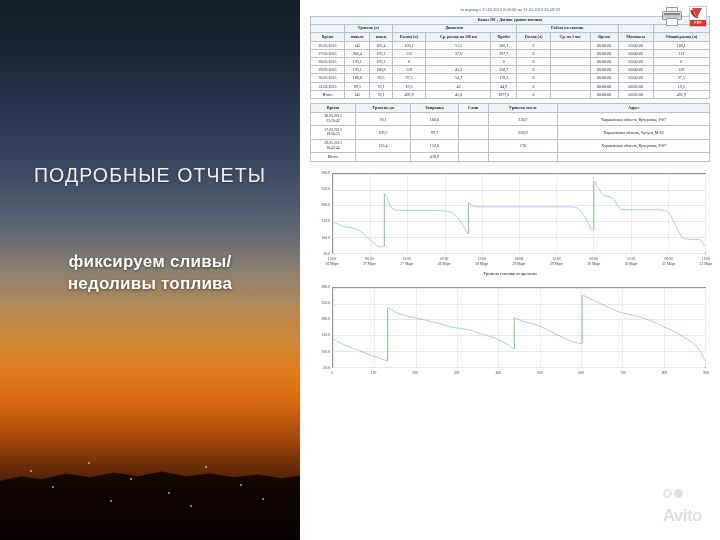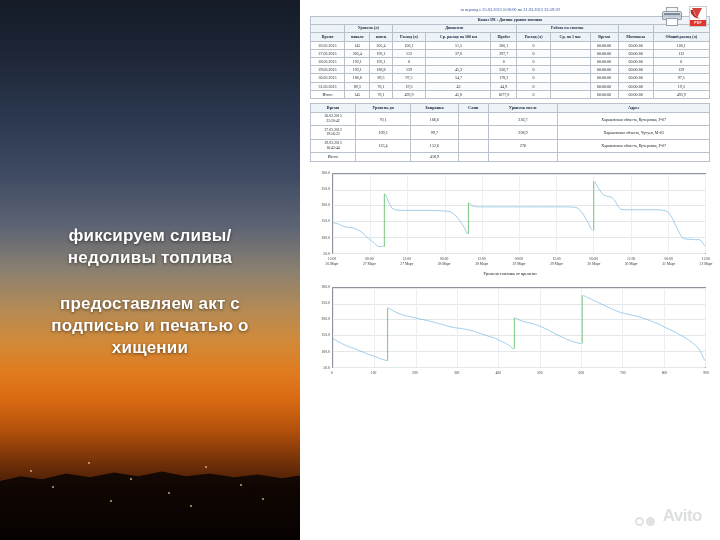--- a/index.html
+++ b/index.html
@@ -237,22 +237,22 @@
     position:absolute; text-align:center; font-size:3.7px; color:#3a3a3a;
     font-family:"Liberation Serif", serif;
     transform:translateX(-50%);
     line-height:1.35;
     white-space:nowrap;
   }
   svg.series { position:absolute; inset:0; width:100%; height:100%; overflow:visible; }
 
   .watermark {
     position:absolute; right:18px; bottom:14px;
-    display:flex; align-items:flex-end; gap:8px;
-    opacity:.30; z-index:6; pointer-events:none;
+    display:flex; align-items:flex-start; gap:8px;
+    opacity:.30; z-index:6; pointer-events:none;flex-direction:column;
   }
   .wm-logo { display:flex; gap:2px; align-items:center; }
   .wm-dot {
     width:9px;height:9px;border-radius:50%;
     border:2px solid #9aa0a6;
   }
   .wm-dot.solid { background:#9aa0a6; border-color:#9aa0a6; }
   .wm-text {
     font-size:17px; font-weight:bold; color:#8f959b;
     letter-spacing:-.5px; font-family:"Liberation Sans", sans-serif;
@@ -261,26 +261,24 @@
 </head>
 <body>
 
 <div class="screen">
 
   <div class="promo">
     <div class="promo-sky"></div>
     <div class="promo-hills"></div>
     <div class="promo-content">
       <div class="promo-head">
+        <div>ПОДРОБНЫЕ ОТЧЕТЫ</div>
       </div>
       <div class="promo-line l1" style="white-space:pre-line">фиксируем сливы/
 недоливы топлива</div>
-      <div class="promo-line l2" style="white-space:pre-line">предоставляем акт с
-подписью и печатью о
-хищении</div>
     </div>
   <span class="promo-spark" style="left: 30px; top: 470px;"></span>
       <span class="promo-spark" style="left: 52px; top: 486px;"></span>
       <span class="promo-spark" style="left: 88px; top: 462px;"></span>
       <span class="promo-spark" style="left: 130px; top: 478px;"></span>
       <span class="promo-spark" style="left: 168px; top: 492px;"></span>
       <span class="promo-spark" style="left: 205px; top: 466px;"></span>
       <span class="promo-spark" style="left: 240px; top: 484px;"></span>
       <span class="promo-spark" style="left: 262px; top: 498px;"></span>
       <span class="promo-spark" style="left: 110px; top: 500px;"></span>

